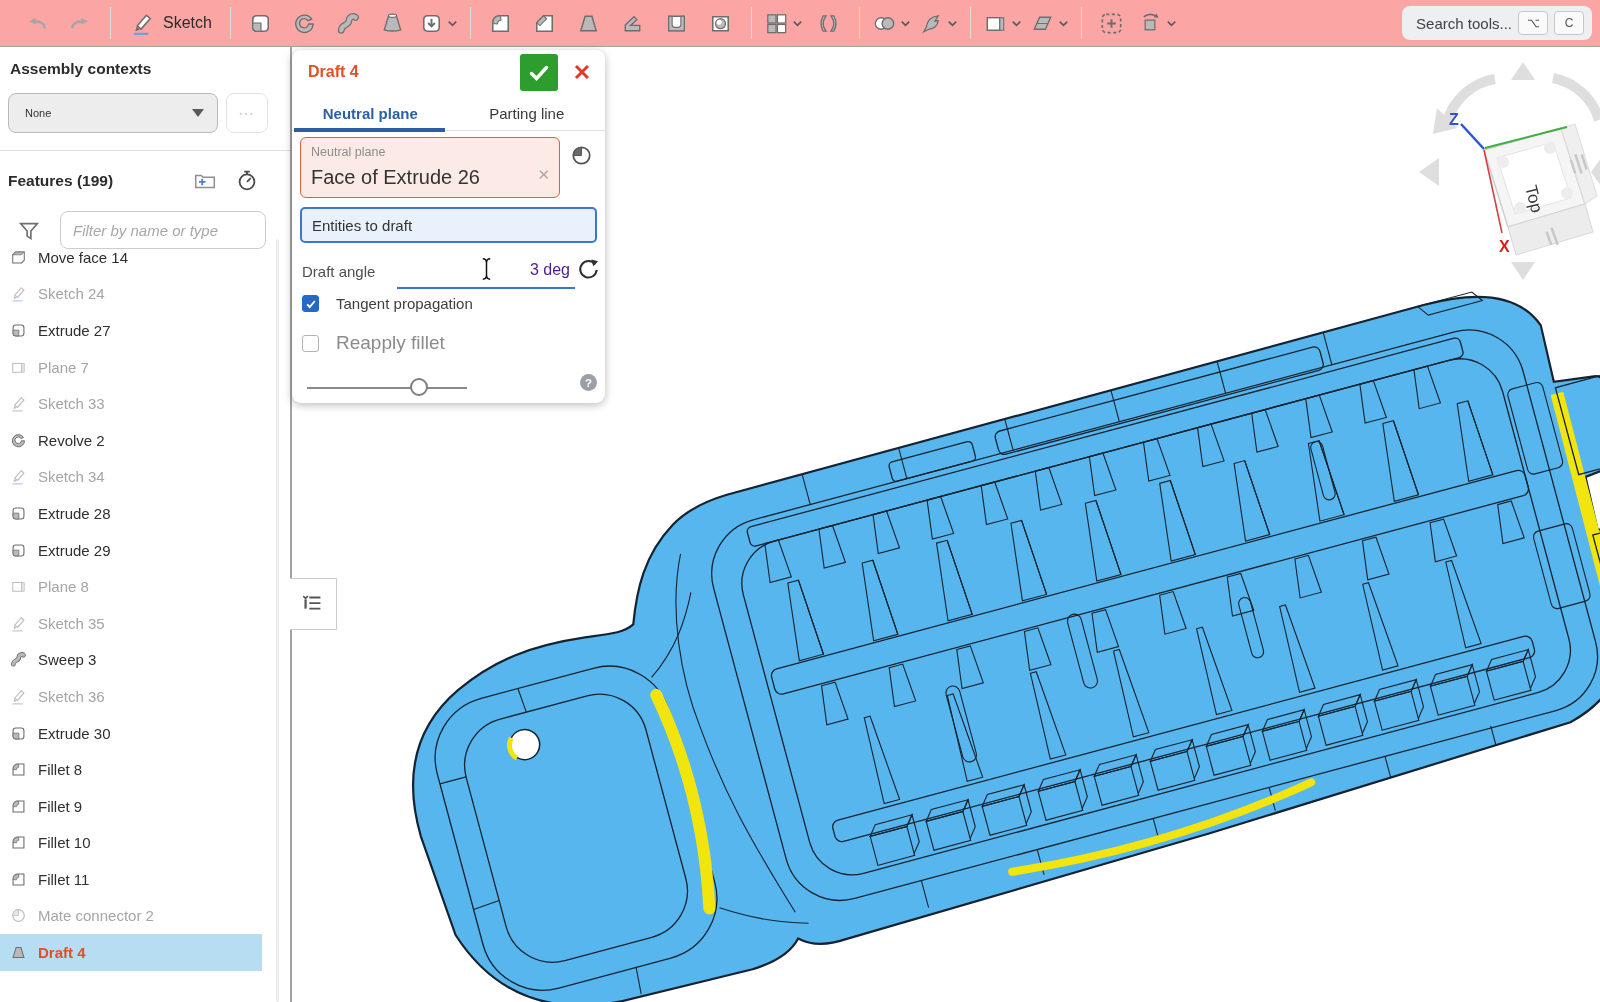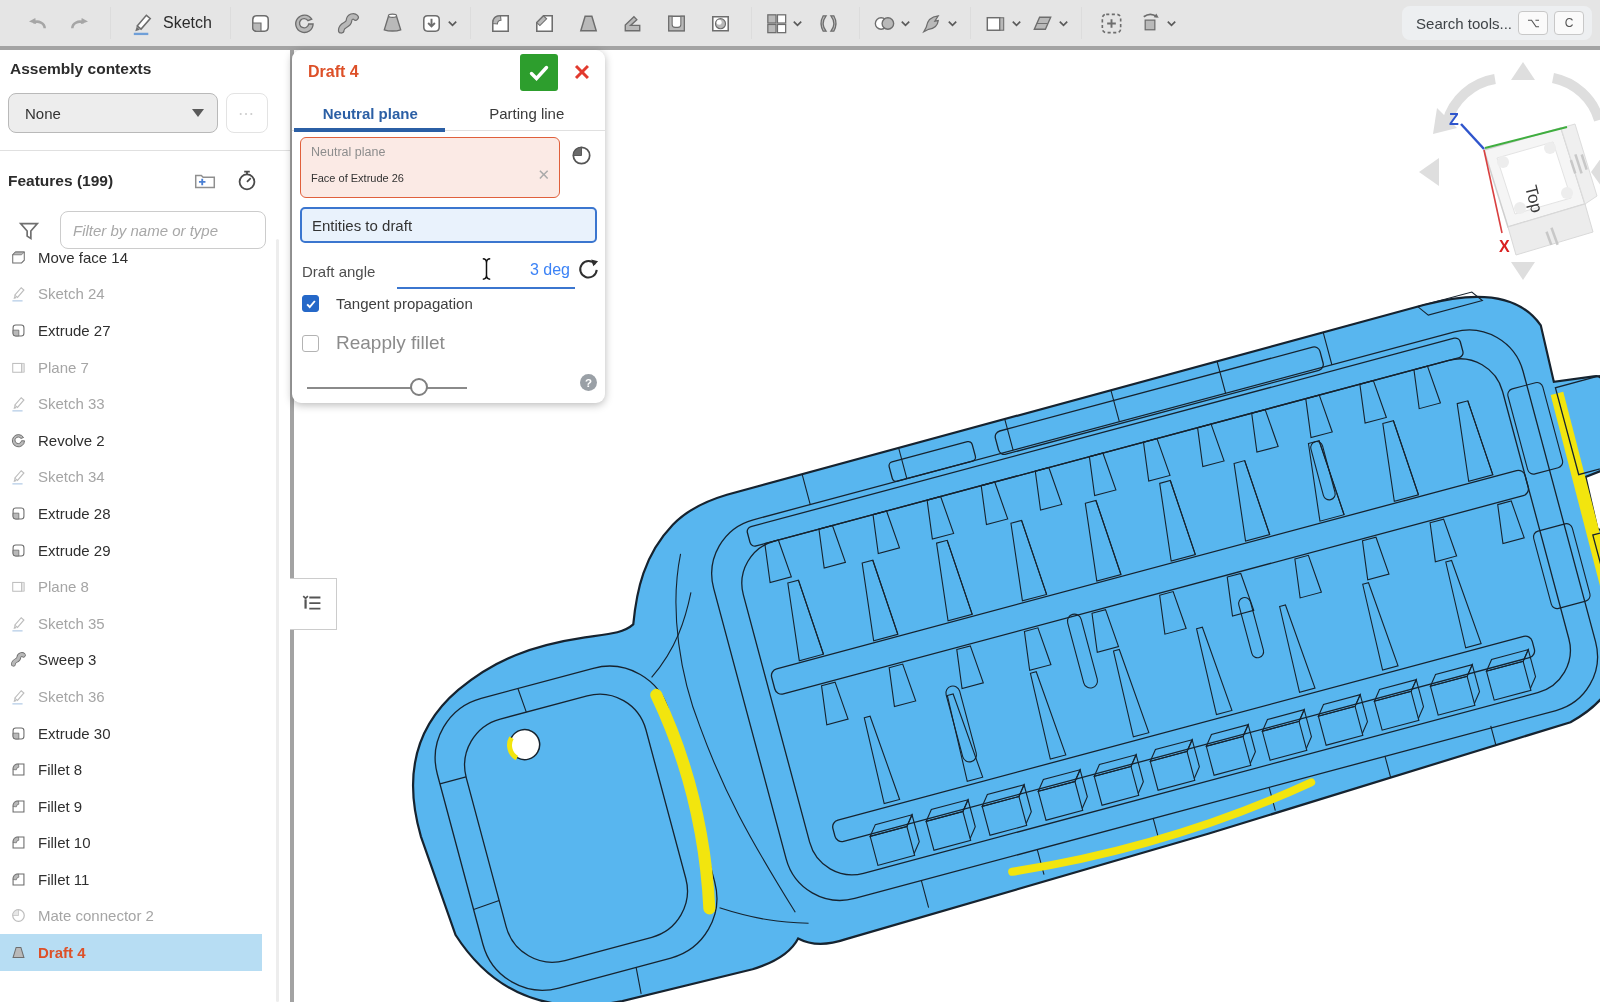--- a/index.html
+++ b/index.html
@@ -1,39 +1,39 @@
 <!DOCTYPE html>
 <html><head>
 <meta charset="utf-8">
 <style>
   html,body{margin:0;padding:0;background:#fff;font-family:"Liberation Sans",sans-serif;}
   #stage{position:relative;width:1600px;height:1002px;overflow:hidden;background:#fff;}
 
   
-  #toolbar{position:absolute;top:0;left:0;right:0;height:46px;background:#e5e5e5;border-bottom:4px solid #a3a3a3;display:flex;align-items:center;padding-left:14px;z-index:7;}
+  #toolbar{position:absolute;top:0;left:0;right:0;height:46px;background:#fca5a5;border-bottom:1px solid #a3a3a3;display:flex;align-items:center;padding-left:14px;z-index:7;}
   .tb-btn{display:flex;align-items:center;justify-content:center;gap:2px;height:40px;min-width:44px;border:none;background:transparent;border-radius:6px;cursor:pointer;padding:0 3px;}
   .tb-btn .tbi{width:27px;height:27px;}
   .tb-btn .tbchev{width:13px;height:13px;margin-left:-1px;}
   .tb-btn.labeled{padding:0 10px;gap:7px;}
   .tb-label{font-size:16px;color:#2b2b2b;}
   .tb-div{width:1px;height:32px;background:#dcdcdc;margin:0 8px;flex:0 0 1px;}
   .tb-btn.light{--ics:#a6a6a6;--icf:#d2d2d2;}
   #search-tools{margin-left:auto;margin-right:8px;display:flex;align-items:center;gap:6px;height:34px;background:#edeff1;border-radius:8px;padding:0 8px 0 14px;cursor:pointer;text-align:center;}
   #search-tools .stx{font-size:15px;color:#3e4347;}
   .keycap{display:flex;align-items:center;justify-content:center;min-width:22px;height:22px;background:#fafafa;border:1px solid #c8c8c8;border-radius:4px;font-size:12px;color:#555;padding:0 3px;}
 
   
   svg .dyn{stroke:var(--ics,#6d6d6d);}
   .tb-btn,#sidebar{--ics:#6d6d6d;--icf:#b9b9b9;--ica:#6f9fd8;}
 
   
-  #sidebar{position:absolute;top:46px;left:0;width:290px;bottom:0;background:#fff;border-right:4px solid #a3a3a3;z-index:5;}
+  #sidebar{position:absolute;top:46px;left:0;width:290px;bottom:0;background:#fff;border-right:2px solid #a3a3a3;z-index:5;}
   .ac-title{position:absolute;left:10px;top:14px;font-size:15.5px;font-weight:bold;color:#2c2c2c;}
   #ac-dropdown{position:absolute;left:8px;top:47px;width:210px;height:40px;background:#ededed;border:1px solid #b9b9b9;border-radius:8px;display:flex;align-items:center;justify-content:space-between;padding:0 12px 0 16px;cursor:pointer;box-sizing:border-box;}
-  #ac-dropdown .acv{font-size:15px;color:#333;}
+  #ac-dropdown .acv{font-size:11px;color:#333;}
   #ac-more{position:absolute;left:226px;top:47px;width:42px;height:40px;border:1px solid #e3e3e3;border-radius:8px;color:#cfcfcf;font-size:16px;display:flex;align-items:center;justify-content:center;letter-spacing:2px;box-sizing:border-box;}
   .sb-divider{position:absolute;left:0;top:104px;width:290px;height:1px;background:#e0e0e0;}
   .ft-title{position:absolute;left:8px;top:126px;font-size:15.5px;font-weight:bold;color:#2c2c2c;}
   .sb-ic{position:absolute;width:26px;height:26px;}
   #filter-funnel{position:absolute;left:16px;top:172px;width:26px;height:26px;}
   #filter-input{position:absolute;left:60px;top:165px;width:206px;height:38px;border:1px solid #ccc;border-radius:8px;box-sizing:border-box;padding:0 12px;font-size:15px;font-style:italic;color:#555;font-family:"Liberation Sans",sans-serif;}
   #filter-input::placeholder{color:#a8a8a8;font-style:italic;}
   #feature-list{position:absolute;left:0;top:193px;width:262px;}
   .feat-row{display:flex;align-items:center;height:36.6px;padding-left:9px;gap:10px;cursor:pointer;}
   .feat-row .ficon{width:19px;height:19px;flex:0 0 19px;}
@@ -48,26 +48,26 @@
   #dialog{position:absolute;left:292px;top:50px;width:313px;height:353px;background:#fff;border-radius:9px;box-shadow:0 2px 8px rgba(0,0,0,.28);z-index:8;}
   #dlg-title{position:absolute;left:16px;top:13px;font-size:16px;font-weight:bold;color:#dd5028;}
   #dlg-commit{position:absolute;left:228px;top:4px;width:38px;height:37px;background:#2d9e2d;border:none;border-radius:3px;cursor:pointer;display:flex;align-items:center;justify-content:center;}
   #dlg-cancel{position:absolute;left:271px;top:4px;width:38px;height:37px;background:transparent;border:none;cursor:pointer;color:#e23a2e;font-size:22px;font-weight:bold;}
   .dlg-tabs{position:absolute;left:0;top:46px;width:100%;height:34px;border-bottom:1px solid #e0e0e0;display:flex;}
   .dlg-tab{flex:1;display:flex;align-items:center;justify-content:center;font-size:15px;color:#3a3a3a;cursor:pointer;position:relative;}
   .dlg-tab.active{color:#2b5fa5;font-weight:bold;}
   .dlg-tab.active::after{content:"";position:absolute;left:2px;right:4px;bottom:-2px;height:4px;background:#2b5fa5;}
   #np-box{position:absolute;left:8px;top:87px;width:260px;height:61px;background:#fbeae5;border:1.5px solid #e0603c;border-radius:6px;box-sizing:border-box;cursor:pointer;}
   #np-box .np-lab{position:absolute;left:10px;top:7px;font-size:12.5px;color:#8d8d8d;}
-  #np-box .np-val{position:absolute;left:10px;top:28px;font-size:11px;color:#333;margin-top:6px;}
+  #np-box .np-val{position:absolute;left:10px;top:28px;font-size:20px;color:#333;}
   #np-clear{position:absolute;right:9px;top:28px;font-size:15px;color:#aaa;cursor:pointer;}
   #np-clock{position:absolute;left:276px;top:92px;width:27px;height:27px;--ics:#555;--icf:#6a6a6a;cursor:pointer;}
   #ent-box{position:absolute;left:8px;top:157px;width:297px;height:36px;background:#e9f2fc;border:2px solid #3b76cf;border-radius:5px;box-sizing:border-box;display:flex;align-items:center;padding-left:10px;font-size:15px;color:#333;cursor:pointer;}
   #da-label{position:absolute;left:10px;top:213px;font-size:15px;color:#4f4f4f;}
-  #da-value{position:absolute;left:180px;top:211px;width:98px;text-align:right;font-size:16px;color:#3b82f6;cursor:text;}
+  #da-value{position:absolute;left:180px;top:211px;width:98px;text-align:right;font-size:16px;color:#4c1d95;cursor:text;}
   #da-underline{position:absolute;left:105px;top:237px;width:178px;height:2px;background:#3b76cf;}
   #da-cursor{position:absolute;left:188px;top:206px;width:13px;height:26px;}
   #da-flip{position:absolute;left:285px;top:208px;width:22px;height:22px;cursor:pointer;}
   .cb-row{position:absolute;left:10px;display:flex;align-items:center;gap:17px;cursor:pointer;}
   .cb{width:17px;height:17px;border:1.5px solid #b3b3b3;border-radius:3px;background:#fff;box-sizing:border-box;display:flex;align-items:center;justify-content:center;}
   .cb.checked{background:#2568c8;border-color:#2568c8;}
   .cb svg{width:12px;height:12px;}
   #cb-row-0{top:245px;}
   #cb-row-1{top:282px;}
   #cb-row-0 .cb-lab{font-size:15px;color:#3f3f3f;}

